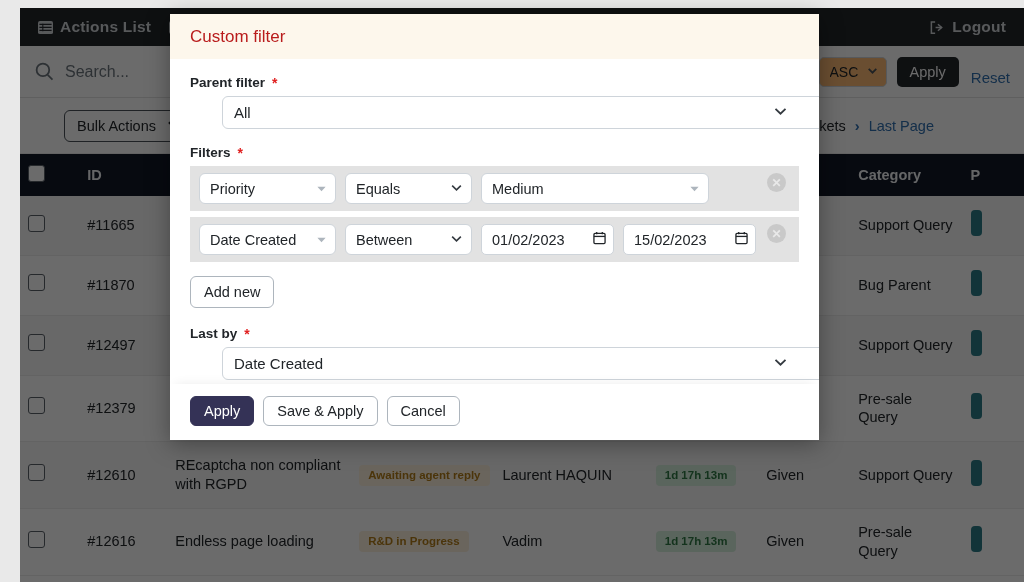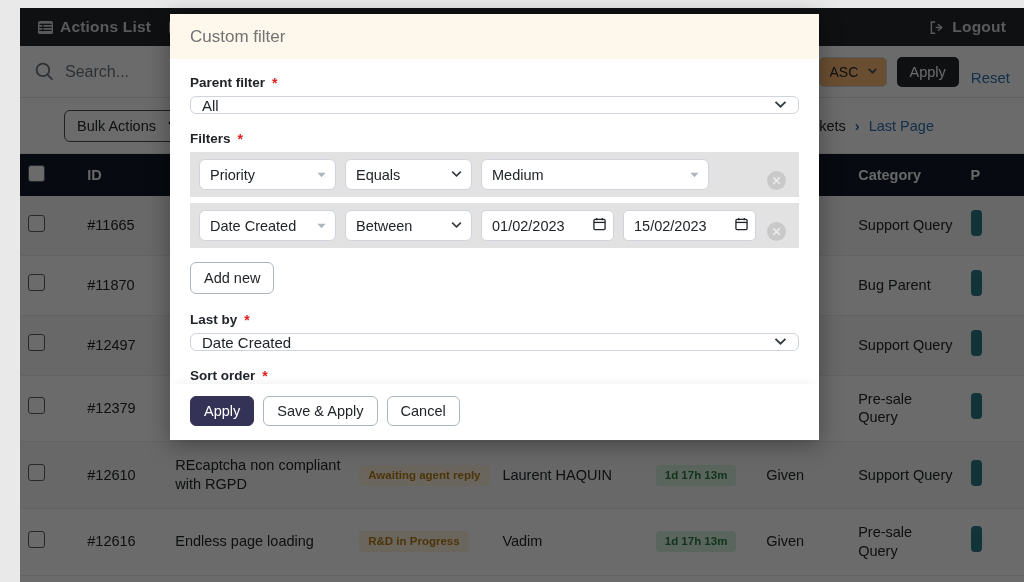--- a/index.html
+++ b/index.html
@@ -144,47 +144,47 @@
     width: 649px; height: 426px;
     background: #ffffff;
     box-shadow: 0 4px 22px rgba(0,0,0,.35);
     overflow: hidden;
     display: flex; flex-direction: column;
   }
   .modal-head {
     background: #fdf7ec; padding: 13px 20px 12px 20px;
     flex: 0 0 auto;
   }
-  .modal-title { color: #737373; font-size: 17px; }
+  .modal-title { color: #b91c1c; font-size: 17px; }
   .modal-body {
     flex: 1 1 auto; overflow: hidden;
     padding: 16px 20px 0 20px;
     position: relative;
   }
   .fld-label {
     font-size: 13.5px; font-weight: bold; color: #212529;
     margin-bottom: 6px; display: flex; align-items: center; gap: 7px;
   }
   .req { color: #e02020; font-size: 14px; line-height: 1; }
   .full-sel {
-    width: 100%; height: 18px;
+    width: 100%; height: 33px;
     border: 1px solid #ced4da; border-radius: 6px;
     background: #fff; font-size: 15px; color: #212529;
     padding: 0 30px 0 11px; font-family: inherit;
-    -webkit-appearance: none; appearance: none;
+    -webkit-appearance: none; appearance: none; margin-left: 32px;
   }
   .sel-block { position: relative; margin-bottom: 16px; }
   .sel-block .caret {
     position: absolute; right: 11px; top: 50%;
     transform: translateY(-50%); pointer-events: none; color: #343a40;
   }
 
   .filters-label { margin-top: 2px; }
   .filter-row {
-    display: flex; align-items: flex-end; gap: 9px;
+    display: flex; align-items: flex-start; gap: 9px;
     background: #e2e2e2; padding: 7px 9px; margin-bottom: 6px;
   }
   .fs {
     height: 31px; border: 1px solid #ced4da; border-radius: 6px;
     background: #fff; font-size: 14.5px; color: #212529;
     padding: 0 26px 0 10px; font-family: inherit;
     -webkit-appearance: none; appearance: none;
   }
   .fs-wrap { position: relative; }
   .fs-wrap .caret {

